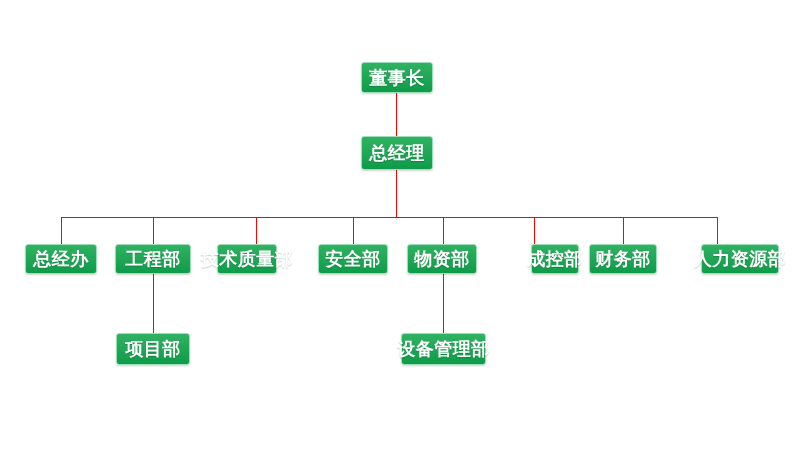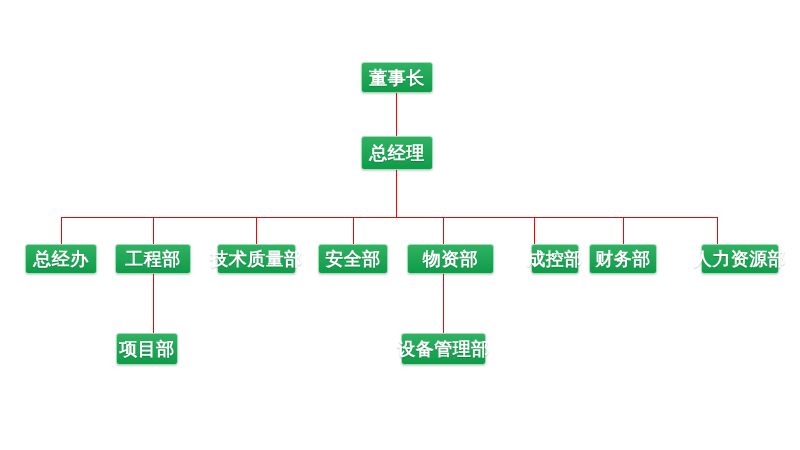--- a/index.html
+++ b/index.html
@@ -68,39 +68,39 @@
   <div class="node" style="left:25px; top:244px; width:72px; height:30px;">
     <span>总经办</span>
   </div>
 
   <div class="node" style="left:361px; top:136px; width:72px; height:34px;">
     <span>总经理</span>
   </div>
   <div class="node" style="left:115px; top:244px; width:76px; height:30px;">
     <span>工程部</span>
   </div>
-  <div class="node" style="left:217px; top:244px; width:79px; height:30px;">
+  <div class="node" style="left:217px; top:244px; width:60px; height:30px;">
     <span>技术质量部</span>
   </div>
   <div class="node" style="left:318px; top:244px; width:70px; height:30px;">
     <span>安全部</span>
   </div>
-  <div class="node" style="left:407px; top:244px; width:87px; height:30px;">
+  <div class="node" style="left:407px; top:244px; width:70px; height:30px;">
     <span>物资部</span>
   </div>
   <div class="node" style="left:500px; top:244px; width:48px; height:30px;margin-left:31px;">
     <span>成控部</span>
   </div>
   <div class="node" style="left:589px; top:244px; width:68px; height:30px;">
     <span>财务部</span>
   </div>
   <div class="node" style="left:701px; top:244px; width:78px; height:30px;">
     <span>人力资源部</span>
   </div>
 
-  <div class="node" style="left:116px; top:333px; width:62px; height:32px;justify-content:center;">
+  <div class="node" style="left:116px; top:333px; width:74px; height:32px;justify-content:center;">
     <span>项目部</span>
   </div>
   <div class="node" style="left:401px; top:333px; width:85px; height:32px;text-align:center;">
     <span>设备管理部</span>
   </div>
 
 </div>
 
 </body></html>

